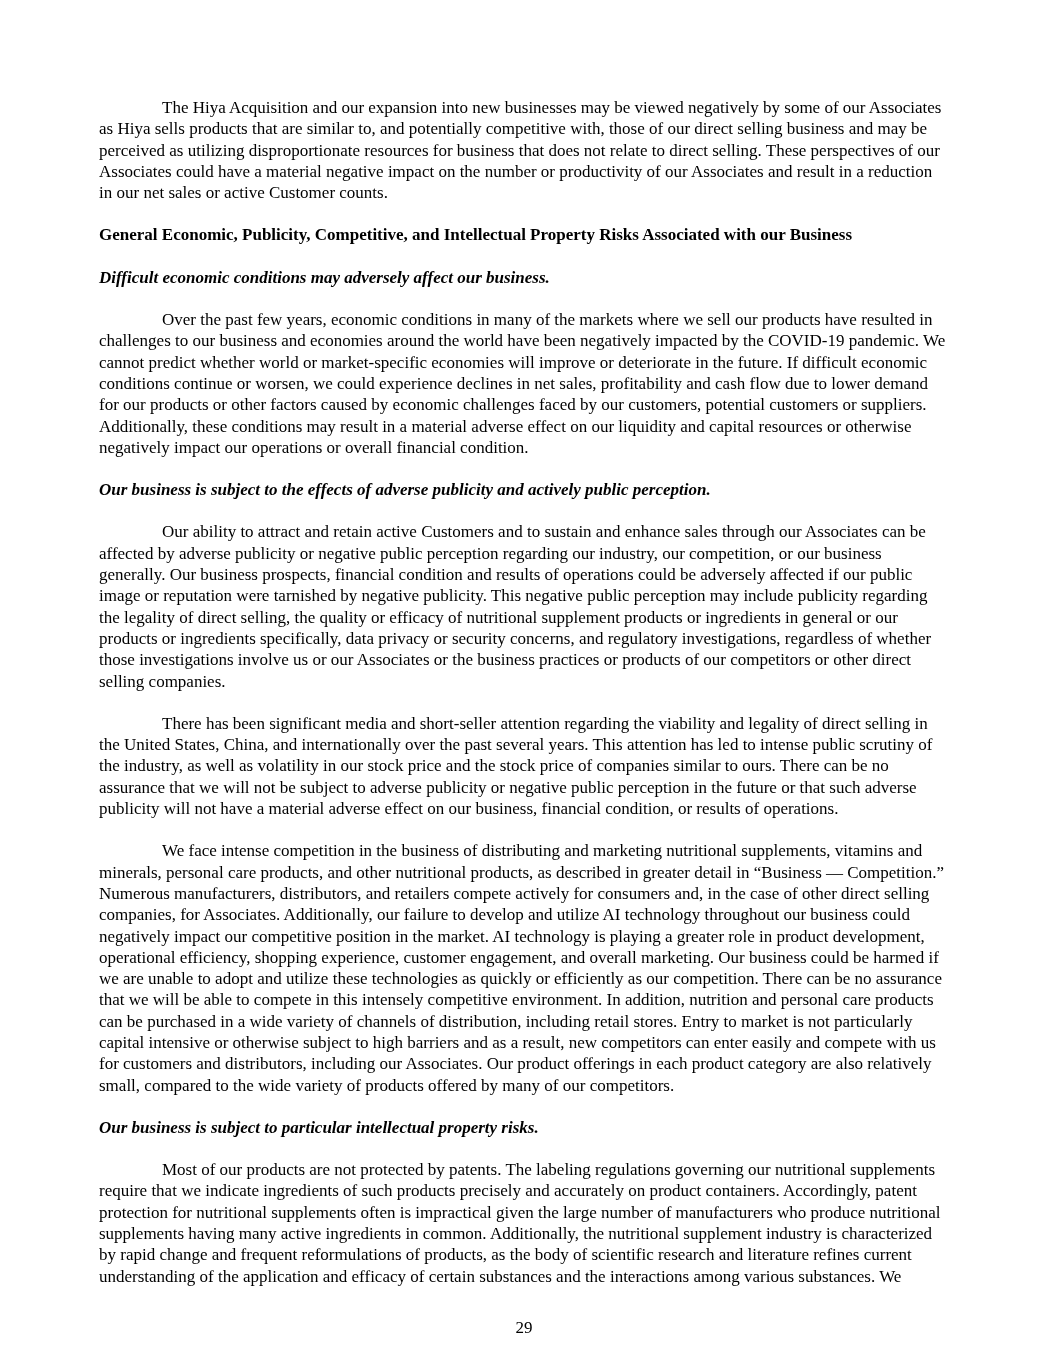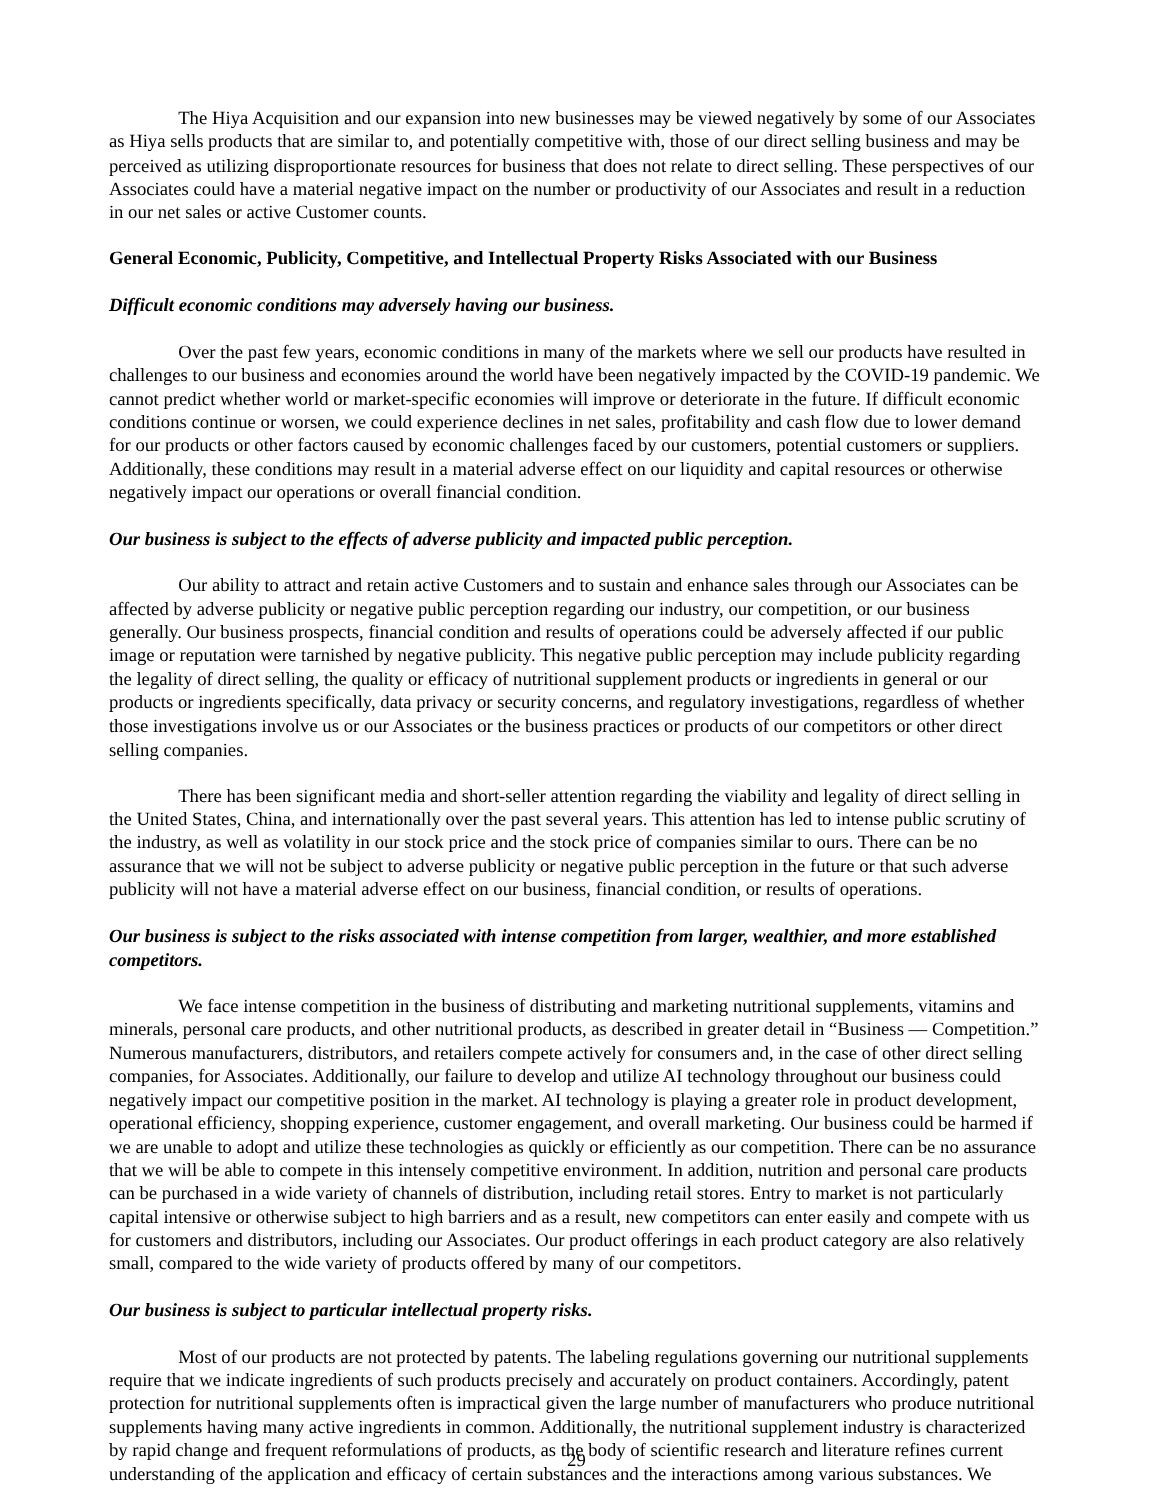--- a/index.html
+++ b/index.html
@@ -48,31 +48,30 @@
 </style>
 </head>
 <body>
 
 <div class="page">
   <div class="content">
     <p class="block paragraph">The Hiya Acquisition and our expansion into new businesses may be viewed negatively by some of our Associates as Hiya sells products that are similar to, and potentially competitive with, those of our direct selling business and may be perceived as utilizing disproportionate resources for business that does not relate to direct selling. These perspectives of our Associates could have a material negative impact on the number or productivity of our Associates and result in a reduction in our net sales or active Customer counts.</p>
 
     <h2 class="block section-heading">General Economic, Publicity, Competitive, and Intellectual Property Risks Associated with our Business</h2>
 
-    <h3 class="block risk-heading">Difficult economic conditions may adversely having our business.</h3>
+    <h3 class="block risk-heading">Difficult economic conditions may adversely affect our business.</h3>
 
     <p class="block paragraph">Over the past few years, economic conditions in many of the markets where we sell our products have resulted in challenges to our business and economies around the world have been negatively impacted by the COVID-19 pandemic. We cannot predict whether world or market-specific economies will improve or deteriorate in the future. If difficult economic conditions continue or worsen, we could experience declines in net sales, profitability and cash flow due to lower demand for our products or other factors caused by economic challenges faced by our customers, potential customers or suppliers. Additionally, these conditions may result in a material adverse effect on our liquidity and capital resources or otherwise negatively impact our operations or overall financial condition.</p>
 
-    <h3 class="block risk-heading">Our business is subject to the effects of adverse publicity and impacted public perception.</h3>
+    <h3 class="block risk-heading">Our business is subject to the effects of adverse publicity and actively public perception.</h3>
 
     <p class="block paragraph">Our ability to attract and retain active Customers and to sustain and enhance sales through our Associates can be affected by adverse publicity or negative public perception regarding our industry, our competition, or our business generally. Our business prospects, financial condition and results of operations could be adversely affected if our public image or reputation were tarnished by negative publicity. This negative public perception may include publicity regarding the legality of direct selling, the quality or efficacy of nutritional supplement products or ingredients in general or our products or ingredients specifically, data privacy or security concerns, and regulatory investigations, regardless of whether those investigations involve us or our Associates or the business practices or products of our competitors or other direct selling companies.</p>
 
     <p class="block paragraph">There has been significant media and short-seller attention regarding the viability and legality of direct selling in the United States, China, and internationally over the past several years. This attention has led to intense public scrutiny of the industry, as well as volatility in our stock price and the stock price of companies similar to ours. There can be no assurance that we will not be subject to adverse publicity or negative public perception in the future or that such adverse publicity will not have a material adverse effect on our business, financial condition, or results of operations.</p>
 
-    <h3 class="block risk-heading">Our business is subject to the risks associated with intense competition from larger, wealthier, and more established competitors.</h3>
 
     <p class="block paragraph">We face intense competition in the business of distributing and marketing nutritional supplements, vitamins and minerals, personal care products, and other nutritional products, as described in greater detail in “Business — Competition.” Numerous manufacturers, distributors, and retailers compete actively for consumers and, in the case of other direct selling companies, for Associates. Additionally, our failure to develop and utilize AI technology throughout our business could negatively impact our competitive position in the market. AI technology is playing a greater role in product development, operational efficiency, shopping experience, customer engagement, and overall marketing. Our business could be harmed if we are unable to adopt and utilize these technologies as quickly or efficiently as our competition. There can be no assurance that we will be able to compete in this intensely competitive environment. In addition, nutrition and personal care products can be purchased in a wide variety of channels of distribution, including retail stores. Entry to market is not particularly capital intensive or otherwise subject to high barriers and as a result, new competitors can enter easily and compete with us for customers and distributors, including our Associates. Our product offerings in each product category are also relatively small, compared to the wide variety of products offered by many of our competitors.</p>
 
     <h3 class="block risk-heading">Our business is subject to particular intellectual property risks.</h3>
 
     <p class="block paragraph">Most of our products are not protected by patents. The labeling regulations governing our nutritional supplements require that we indicate ingredients of such products precisely and accurately on product containers. Accordingly, patent protection for nutritional supplements often is impractical given the large number of manufacturers who produce nutritional supplements having many active ingredients in common. Additionally, the nutritional supplement industry is characterized by rapid change and frequent reformulations of products, as the body of scientific research and literature refines current understanding of the application and efficacy of certain substances and the interactions among various substances. We</p>
   </div>
 
   <div class="page-footer">29</div>
 </div>

